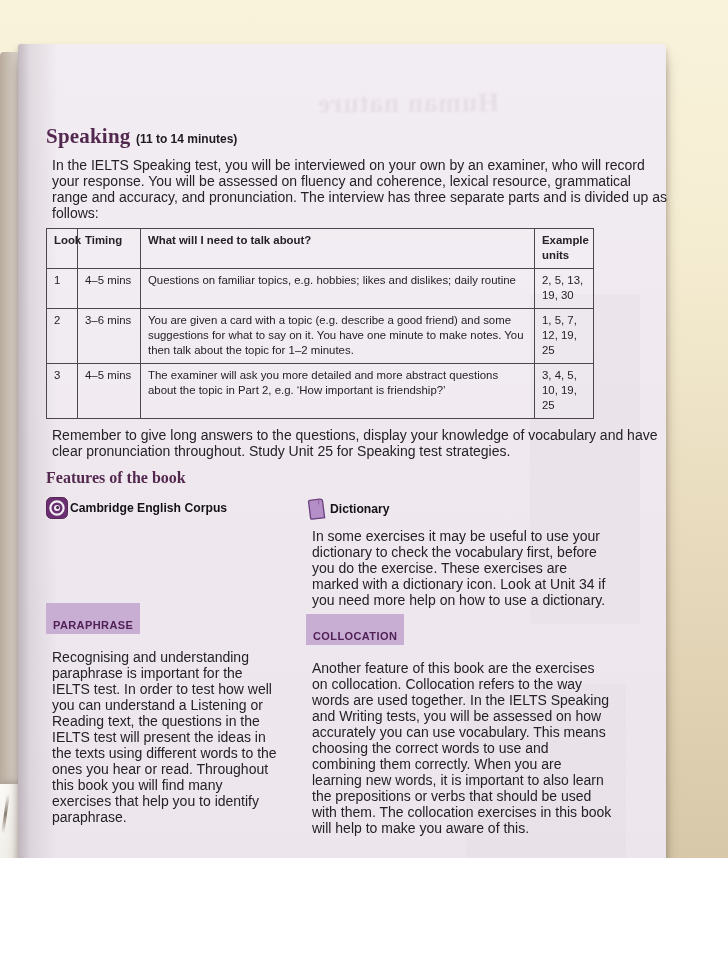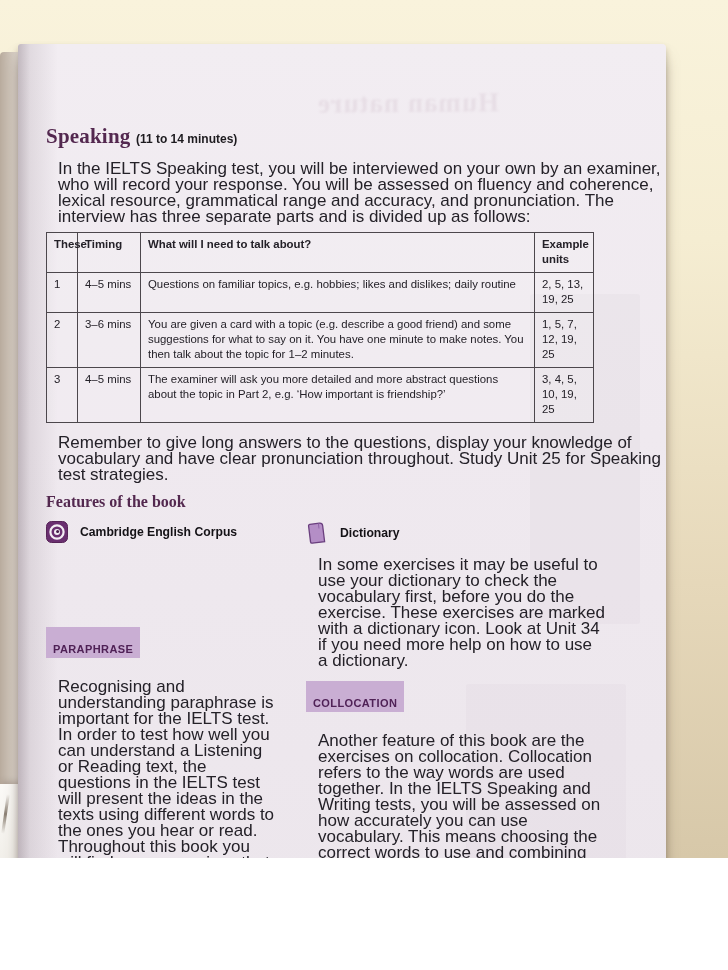--- a/index.html
+++ b/index.html
@@ -57,21 +57,21 @@
   h1.speaking{
     margin:0 0 8px 0;
     font-family:"Liberation Serif",serif;
     font-size:21px;font-weight:bold;color:#53284f;letter-spacing:.2px;
   }
   h1.speaking .duration{
     font-family:"Liberation Sans",sans-serif;
     font-size:12px;color:#1d1b1f;font-weight:bold;letter-spacing:0;
   }
   p.body-text{
-    margin:12px;font-size:17px;line-height:16px;color:#242128;
+    margin:6px;font-size:14px;line-height:16px;color:#242128;
   }
   .intro{width:618px;margin-bottom:7px !important;}
 
   table.speaking-table{
     border-collapse:collapse;width:547px;table-layout:fixed;
     font-size:11.4px;line-height:15px;color:#242128;
     margin:0 0 8px 0;background:rgba(255,255,255,.12);
   }
   table.speaking-table th,table.speaking-table td{
     border:1px solid #4c474c;padding:4px 7px 5px 7px;
@@ -84,21 +84,21 @@
 
   h2.features{
     margin:0 0 10px 0;
     font-family:"Liberation Serif",serif;
     font-size:16px;font-weight:bold;color:#53284f;
   }
   .cols{display:flex;gap:18px;}
   .col-left{width:242px;flex:0 0 auto;}
   .col-right{width:312px;flex:0 0 auto;}
   .feature-top{min-height:106px;}
-  .feature-head{display:flex;align-items:center;gap:12px;margin-bottom:7px;}
+  .feature-head{display:flex;align-items:center;gap:2px;margin-bottom:7px;}
   .feature-head .f-label{font-size:12.2px;font-weight:bold;color:#141216;}
   .icon-box{flex:0 0 auto;display:block;}
   .chip{
     display:inline-block;margin:0 0 9px 0;padding:16px 7px 3px 7px;
     background:#c9aed3;color:#4f2156;
     font-size:11px;font-weight:bold;letter-spacing:.4px;
   }
   .page-number{
     position:absolute;right:34px;bottom:26px;
     font-size:12px;color:#2a272c;
@@ -131,32 +131,32 @@
 
       <table class="speaking-table">
         <colgroup>
           <col class="c-part">
             <col class="c-timing">
             <col class="c-desc">
             <col class="c-units">
         </colgroup>
         <thead>
           <tr>
-            <th>These</th>
+            <th>Look</th>
             <th>Timing</th>
             <th>What will I need to talk about?</th>
             <th>Example units</th>
           </tr>
         </thead>
         <tbody>
           <tr>
             <td>1</td>
             <td>4–5 mins</td>
             <td>Questions on familiar topics, e.g. hobbies; likes and dislikes; daily routine</td>
-            <td>2, 5, 13, 19, 25</td>
+            <td>2, 5, 13, 19, 30</td>
           </tr>
           <tr>
             <td>2</td>
             <td>3–6 mins</td>
             <td>You are given a card with a topic (e.g. describe a good friend) and some suggestions for what to say on it. You have one minute to make notes. You then talk about the topic for 1–2 minutes.</td>
             <td>1, 5, 7, 12, 19, 25</td>
           </tr>
           <tr>
             <td>3</td>
             <td>4–5 mins</td>

